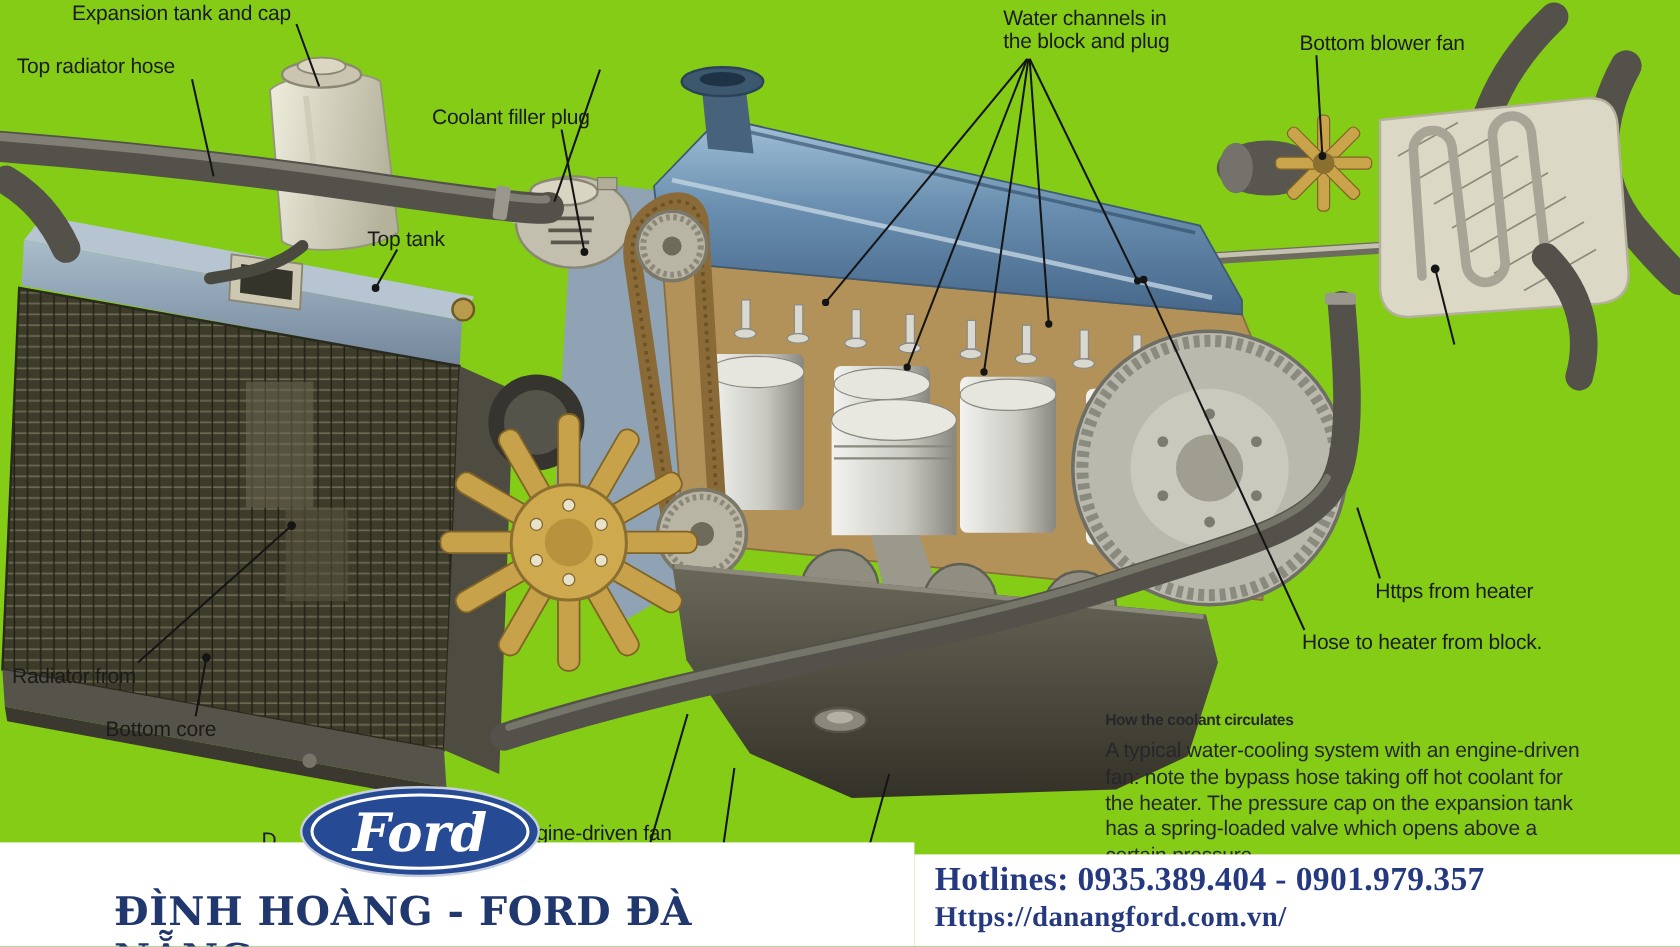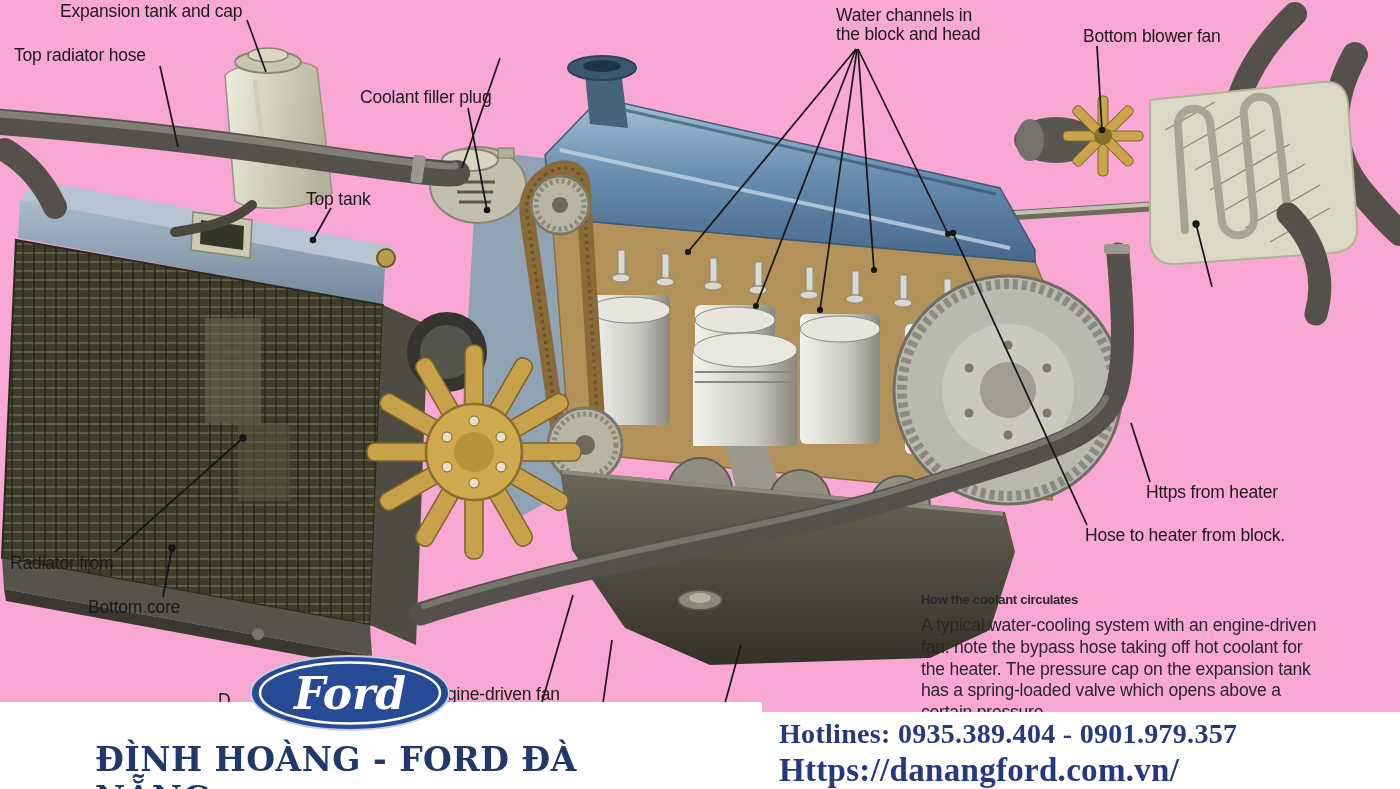--- a/index.html
+++ b/index.html
@@ -1,30 +1,30 @@
 <!DOCTYPE html>
 <html><head>
 <meta charset="utf-8">
 <style>
   html,body{margin:0;padding:0;background:#888;}
-  .stage{position:relative;width:1400px;height:789px;background:#f9a8d4;overflow:hidden;
+  .stage{position:relative;width:1400px;height:789px;background:#84cc16;overflow:hidden;
          font-family:"Liberation Sans",sans-serif;}
   .art{position:absolute;left:0;top:0;z-index:1;}
   .label{position:absolute;z-index:2;color:#1b1b1a;font-size:17.5px;line-height:18.5px;
          white-space:pre-line;letter-spacing:-0.2px;}
   .caption-head{position:absolute;z-index:2;font-weight:bold;font-size:13px;color:#27272a;letter-spacing:-0.3px;}
   .caption-body{position:absolute;z-index:2;font-size:17.5px;line-height:21.8px;color:#27272a;white-space:pre-line;letter-spacing:-0.2px;}
   .band{position:absolute;background:#ffffff;z-index:3;}
   .ford-logo{position:absolute;z-index:4;}
   .dealer{position:absolute;z-index:4;font-family:"DejaVu Serif","Liberation Serif",serif;
           font-weight:bold;font-size:33px;color:#21386e;text-align:left;letter-spacing:0.5px;}
   .hotline{position:absolute;z-index:4;font-family:"Liberation Serif",serif;
            font-weight:bold;font-size:28px;color:#24397f;letter-spacing:0.3px;}
   .website{position:absolute;z-index:4;font-family:"Liberation Serif",serif;
-           font-weight:bold;font-size:33px;color:#24397f;letter-spacing:0.3px;}
+           font-weight:bold;font-size:24px;color:#24397f;letter-spacing:0.3px;}
 </style>
 </head>
 <body>
 
 <div class="stage">
 
   <svg class="art" width="1400" height="789" viewBox="0 0 1400 789">
     <defs>
       <pattern id="mesh" width="11" height="9" patternUnits="userSpaceOnUse">
         <rect width="11" height="9" fill="#3d3b2a"></rect>
@@ -274,21 +274,21 @@
       <path d="M573,595 L542,702"></path>
       <path d="M612,640 L603,703"></path>
       <path d="M741,645 L725,703"></path>
     </g>
   </svg>
 
   <div class="label" style="left:60px;top:2px">Expansion tank and cap</div>
   <div class="label" style="left:14px;top:46px">Top radiator hose</div>
   <div class="label" style="left:360px;top:88px">Coolant filler plug</div>
   <div class="label" style="left:836px;top:6px">Water channels in
-the block and head</div>
+the block and plug</div>
   <div class="label" style="left:1083px;top:27px">Bottom blower fan</div>
   <div class="label" style="left:306px;top:190px">Top tank</div>
   <div class="label" style="left:10px;top:554px">Radiator from</div>
   <div class="label" style="left:88px;top:598px">Bottom core</div>
   <div class="label" style="left:1146px;top:483px">Https from heater</div>
   <div class="label" style="left:1085px;top:526px">Hose to heater from block.</div>
   <div class="label" style="left:447px;top:685px">gine-driven fan</div>
   <div class="label" style="left:218px;top:691px">D</div>
 
   <div class="caption-head" style="left:921px;top:592px">How the coolant circulates</div>

